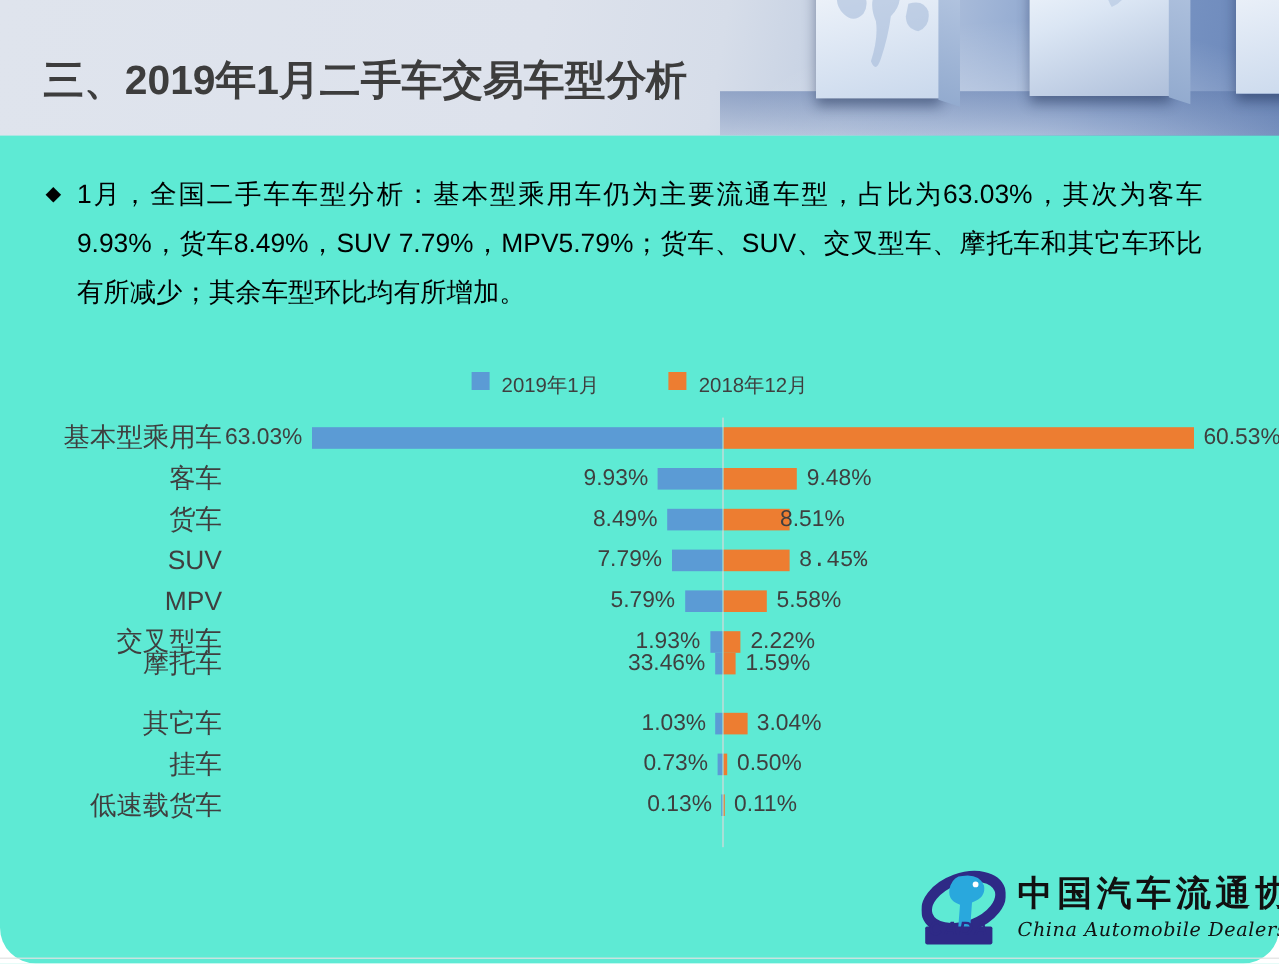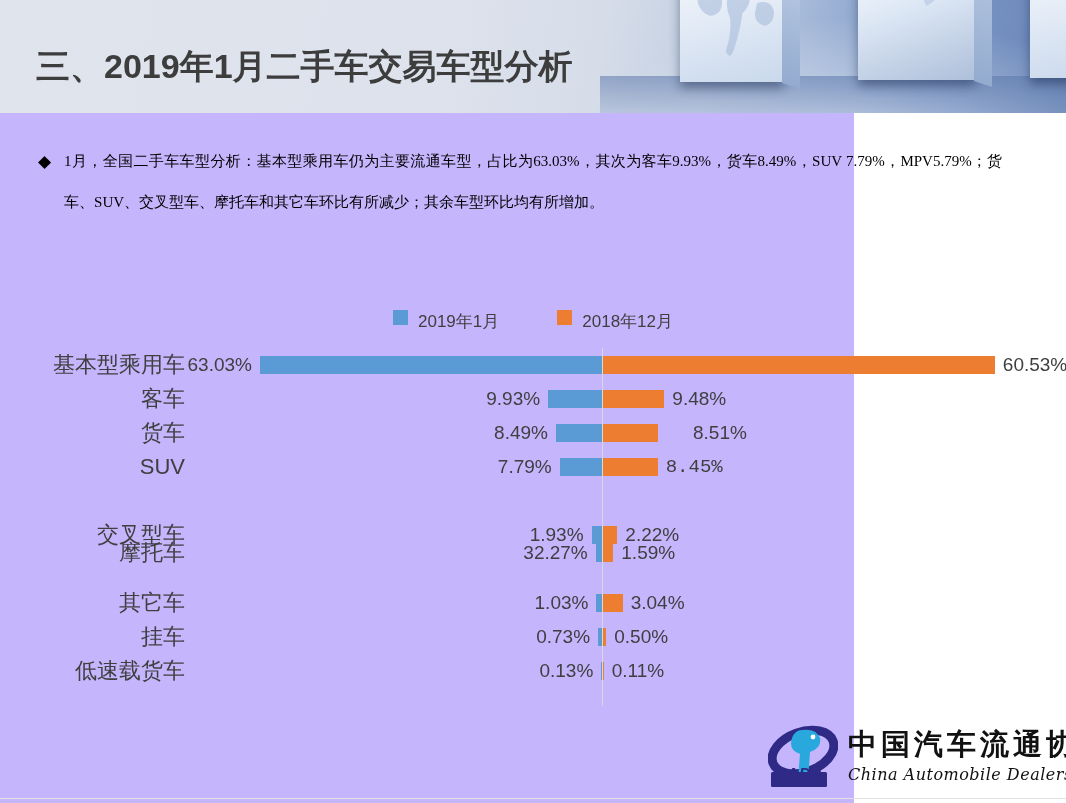--- a/index.html
+++ b/index.html
@@ -7,23 +7,24 @@
   html, body {
     width: 1066px;
     height: 803px;
     overflow: hidden;
     background: #ffffff;
     font-family: "Liberation Sans", "DejaVu Sans", sans-serif;
   }
 
   #slide {
     position: relative;
-    width: 854px;
+    width: 1066px;
     height: 803px;
-    background: #c4b5fd;
+    background: #5eead4;
+    border-radius: 30px;
   }
 
   
   #header-band {
     position: absolute;
     left: 0; top: 0;
     width: 1066px; height: 113px;
     background: linear-gradient(100deg,
         #dfe4ed 0%, #dde2ec 42%, #d6dde9 56%,
         #c3cfe2 66%, #9fb4d6 76%, #7b97c6 86%, #6a86b8 100%);
@@ -83,26 +84,25 @@
     align-items: flex-start;
   }
   #bullet-marker {
     font-size: 17px;
     color: #000;
     line-height: 41px;
     margin-right: 13px;
     flex: 0 0 auto;
   }
   #bullet-text {
-    font-size: 15px;
+    font-size: 22px;
     line-height: 41px;
     color: #000;
     text-align: justify;
     width: 938px;
-    font-family: Liberation Serif, serif;
   }
 
   
   #legend {
     position: absolute;
     left: 0; top: 310px;
     width: 1066px;
     display: flex;
     justify-content: center;
     align-items: center;
@@ -286,40 +286,47 @@
         <div class="bar-left" style="left: 548.12px; width: 53.8801px; background: rgb(91, 155, 213);"></div>
         <div class="val-left" style="right: 525.88px;">9.93%</div>
         <div class="bar-right" style="left: 603px; width: 61.3651px; background: rgb(237, 125, 49);"></div>
         <div class="val-right" style="left: 672.365px;">9.48%</div>
       </div>
       <div class="chart-row" style="top: 68px; padding-left: 40px;">
         <div class="cat-label">货车</div>
         <div class="bar-left" style="left: 555.933px; width: 46.0666px; background: rgb(91, 155, 213);"></div>
         <div class="val-left" style="right: 518.067px;">8.49%</div>
         <div class="bar-right" style="left: 603px; width: 55.0861px; background: rgb(237, 125, 49);"></div>
-        <div class="val-right" style="left: 693px;">8.51%</div>
+        <div class="val-right" style="left: 650px;">8.51%</div>
       </div>
       <div class="chart-row" style="top: 102px;">
         <div class="cat-label">SUV</div>
         <div class="bar-left" style="left: 559.732px; width: 42.2684px; background: rgb(91, 155, 213);"></div>
         <div class="val-left" style="right: 514.268px;">7.79%</div>
         <div class="bar-right" style="left: 603px; width: 54.6978px; background: rgb(237, 125, 49);"></div>
         <div class="val-right" style="left: 665.698px; font-family: Liberation Mono, monospace;">8.45%</div>
       </div>
+      <div class="chart-row" style="top: 136px;">
+        <div class="cat-label">MPV</div>
+        <div class="bar-left" style="left: 570.584px; width: 31.4165px; background: rgb(91, 155, 213);"></div>
+        <div class="val-left" style="right: 503.416px;">5.79%</div>
+        <div class="bar-right" style="left: 603px; width: 36.1199px; background: rgb(237, 125, 49);"></div>
+        <div class="val-right" style="left: 647.12px;">5.58%</div>
+      </div>
       <div class="chart-row" style="top: 170px;">
         <div class="cat-label">交叉型车</div>
         <div class="bar-left" style="left: 591.528px; width: 10.4722px; background: rgb(91, 155, 213);"></div>
         <div class="val-left" style="right: 482.472px;">1.93%</div>
         <div class="bar-right" style="left: 603px; width: 14.3703px; background: rgb(237, 125, 49);"></div>
         <div class="val-right" style="left: 625.37px;">2.22%</div>
       </div>
       <div class="chart-row" style="top: 188px;">
         <div class="cat-label">摩托车</div>
         <div class="bar-left" style="left: 595.76px; width: 6.23989px; background: rgb(91, 155, 213);"></div>
-        <div class="val-left" style="right: 478.24px;">32.27%</div>
+        <div class="val-left" style="right: 478.24px;">33.46%</div>
         <div class="bar-right" style="left: 603px; width: 10.2922px; background: rgb(237, 125, 49);"></div>
         <div class="val-right" style="left: 621.292px;">1.59%</div>
       </div>
       <div class="chart-row" style="top: 238px;">
         <div class="cat-label">其它车</div>
         <div class="bar-left" style="left: 596.411px; width: 5.58877px; background: rgb(91, 155, 213);"></div>
         <div class="val-left" style="right: 477.589px;">1.03%</div>
         <div class="bar-right" style="left: 603px; width: 19.6782px; background: rgb(237, 125, 49);"></div>
         <div class="val-right" style="left: 630.678px;">3.04%</div>
       </div>

